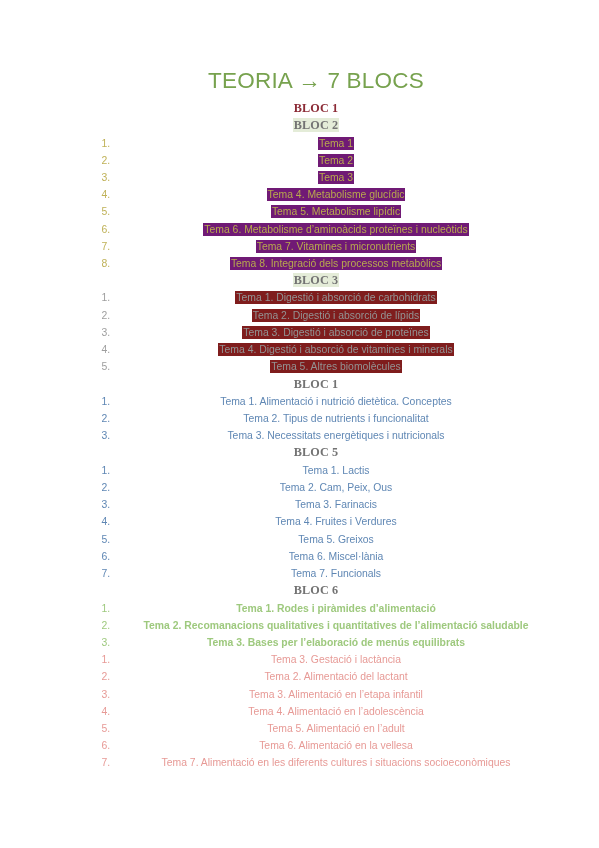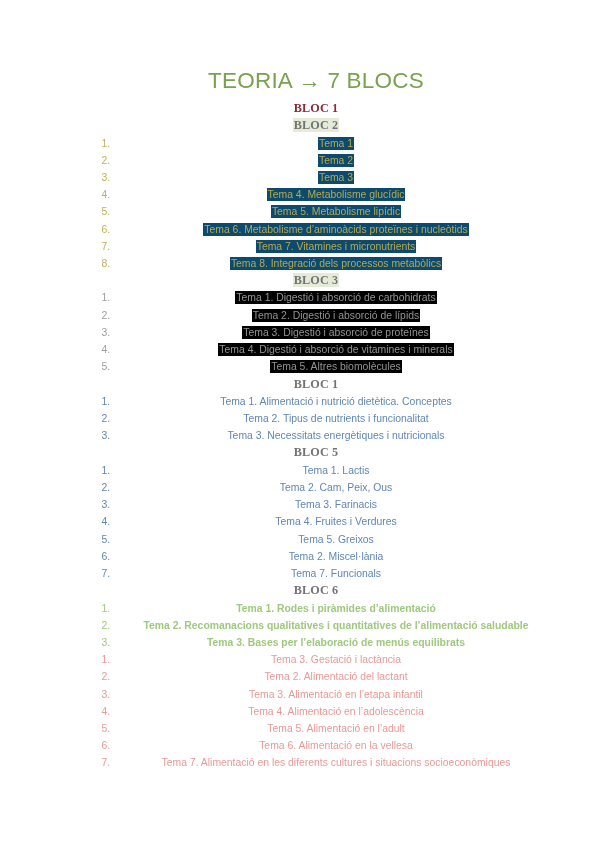--- a/index.html
+++ b/index.html
@@ -66,24 +66,24 @@
     padding: 0;
     margin: 0;
   }
   ol.topics li > span.txt {
     display: inline;
     padding: 1px 1px;
   }
 
   
   .t-olive  li { color: #bfb157; }
-  .t-olive  li > span.txt { background: #0c4a6e; color: #b8a94e; }
+  .t-olive  li > span.txt { background: #701a75; color: #b8a94e; }
 
   .t-gray   li { color: #9e9e9e; }
-  .t-gray   li > span.txt { background: #000000; color: #939393; }
+  .t-gray   li > span.txt { background: #7f1d1d; color: #939393; }
 
   .t-blue   li { color: #5f87b4; }
   .t-blue   li > span.txt { color: #5f87b4; background: transparent; }
 
   .t-lgreen li { color: #9ec97e; }
   .t-lgreen li > span.txt { color: #9ec97e; background: transparent; font-weight: bold; }
 
   .t-lred   li { color: #e79a96; }
   .t-lred   li > span.txt { color: #e79a96; background: transparent; }
 </style>
@@ -130,21 +130,21 @@
         </ol>
       </div>
       <div class="bloc-group">
         <div class="bloc-heading h-black"><span>BLOC 5</span></div>
         <ol class="topics t-blue">
           <li><span class="txt">Tema 1. Lactis</span></li>
           <li><span class="txt">Tema 2. Cam, Peix, Ous</span></li>
           <li><span class="txt">Tema 3. Farinacis</span></li>
           <li><span class="txt">Tema 4. Fruites i Verdures</span></li>
           <li><span class="txt">Tema 5. Greixos</span></li>
-          <li><span class="txt">Tema 2. Miscel·lània</span></li>
+          <li><span class="txt">Tema 6. Miscel·lània</span></li>
           <li><span class="txt">Tema 7. Funcionals</span></li>
         </ol>
       </div>
       <div class="bloc-group">
         <div class="bloc-heading h-black"><span>BLOC 6</span></div>
         <ol class="topics t-lgreen">
           <li><span class="txt">Tema 1. Rodes i piràmides d’alimentació</span></li>
           <li><span class="txt">Tema 2. Recomanacions qualitatives i quantitatives de l’alimentació saludable</span></li>
           <li><span class="txt">Tema 3. Bases per l’elaboració de menús equilibrats</span></li>
         </ol>

